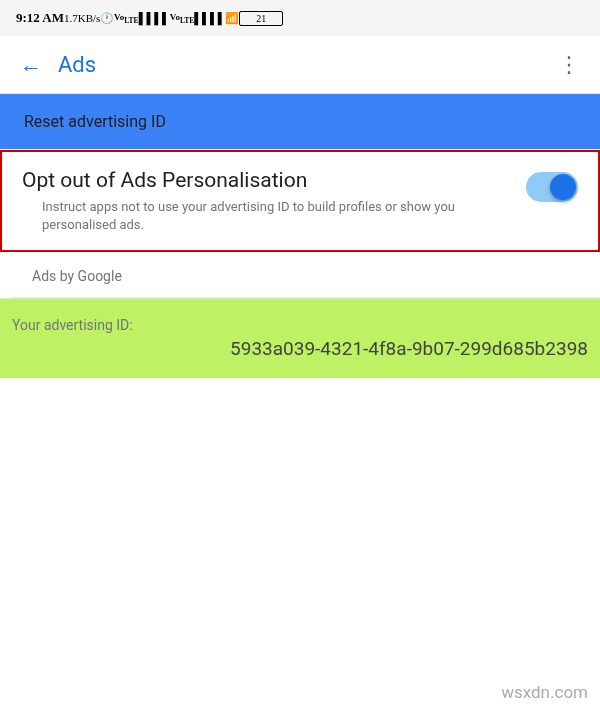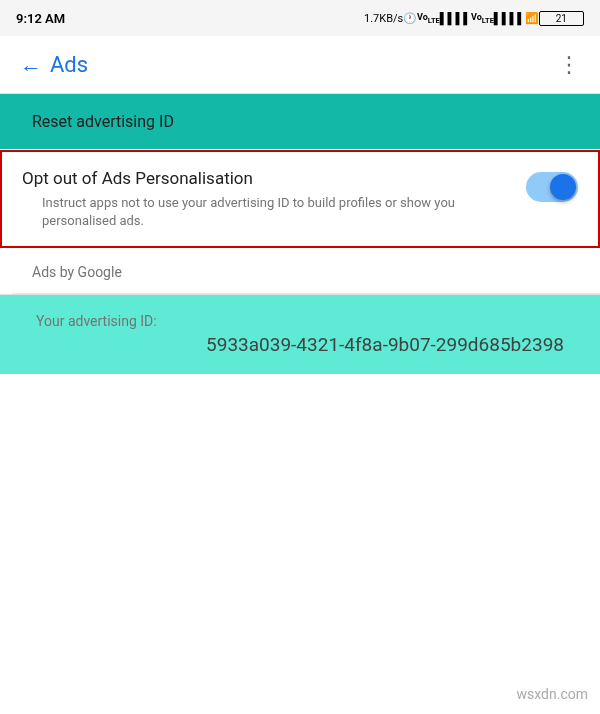--- a/index.html
+++ b/index.html
@@ -11,22 +11,22 @@
       background: #ffffff;
       overflow: hidden;
     }
 
     
     .status-bar {
       height: 36px;
       background: #f5f5f5;
       display: flex;
       align-items: center;
-      justify-content: space-between;
       padding: 0 16px;
+      font-family: Liberation Serif, serif;
     }
 
     .status-bar-time {
       font-size: 13px;
       font-weight: 600;
       color: #000;
     }
 
     .status-bar-right {
       display: flex;
@@ -52,41 +52,42 @@
       padding: 8px;
       display: flex;
       align-items: center;
     }
 
     .app-bar-title {
       color: #1a73e8;
       font-size: 22px;
       font-weight: 400;
       flex: 1;
+      margin-left: 8px;
     }
 
     .app-bar-more {
       color: #666;
       font-size: 22px;
       cursor: pointer;
       padding: 8px;
       display: flex;
       align-items: center;
     }
 
     
     .content {
       background: #ffffff;
     }
 
     
     .list-item {
-      padding: 18px 32px;
+      padding: 18px 24px;
       border-bottom: 1px solid #e8e8e8;
-      background: #14b8a6;
+      background: #3b82f6;
     }
 
     .list-item-title {
       font-size: 16px;
       color: #212121;
       font-weight: 400;
     }
 
     
     .opt-out-section {
@@ -98,21 +99,21 @@
       justify-content: space-between;
       background: #ffffff;
     }
 
     .opt-out-text {
       flex: 1;
       margin-right: 12px;
     }
 
     .opt-out-title {
-      font-size: 17px;
+      font-size: 21px;
       color: #212121;
       font-weight: 400;
       margin-bottom: 6px;
     }
 
     .opt-out-desc {
       font-size: 13px;
       color: #757575;
       line-height: 1.4;
       margin-left: 20px;
@@ -188,22 +189,22 @@
       background: #ffffff;
     }
 
     .list-item-text {
       flex: 1;
       margin-right: 12px;
     }
 
     
     .ad-id-section {
-      padding: 18px 36px;
-      background: #5eead4;
+      padding: 18px 12px;
+      background: #bef264;
     }
 
     .ad-id-label {
       font-size: 14px;
       color: #757575;
       margin-bottom: 4px;
     }
 
     .ad-id-value {
       font-size: 19px;
@@ -217,21 +218,21 @@
       height: 1px;
       background: #e0e0e0;
       margin: 0;
     }
 
     
     .watermark {
       position: absolute;
       bottom: 12px;
       right: 12px;
-      font-size: 14px;
+      font-size: 17px;
       color: #aaa;
     }
   </style>
 </head>
 <body>
 
 <div class="status-bar">
   <span class="status-bar-time">9:12 AM</span>
   <div class="status-bar-right">
     <span>1.7KB/s</span>

